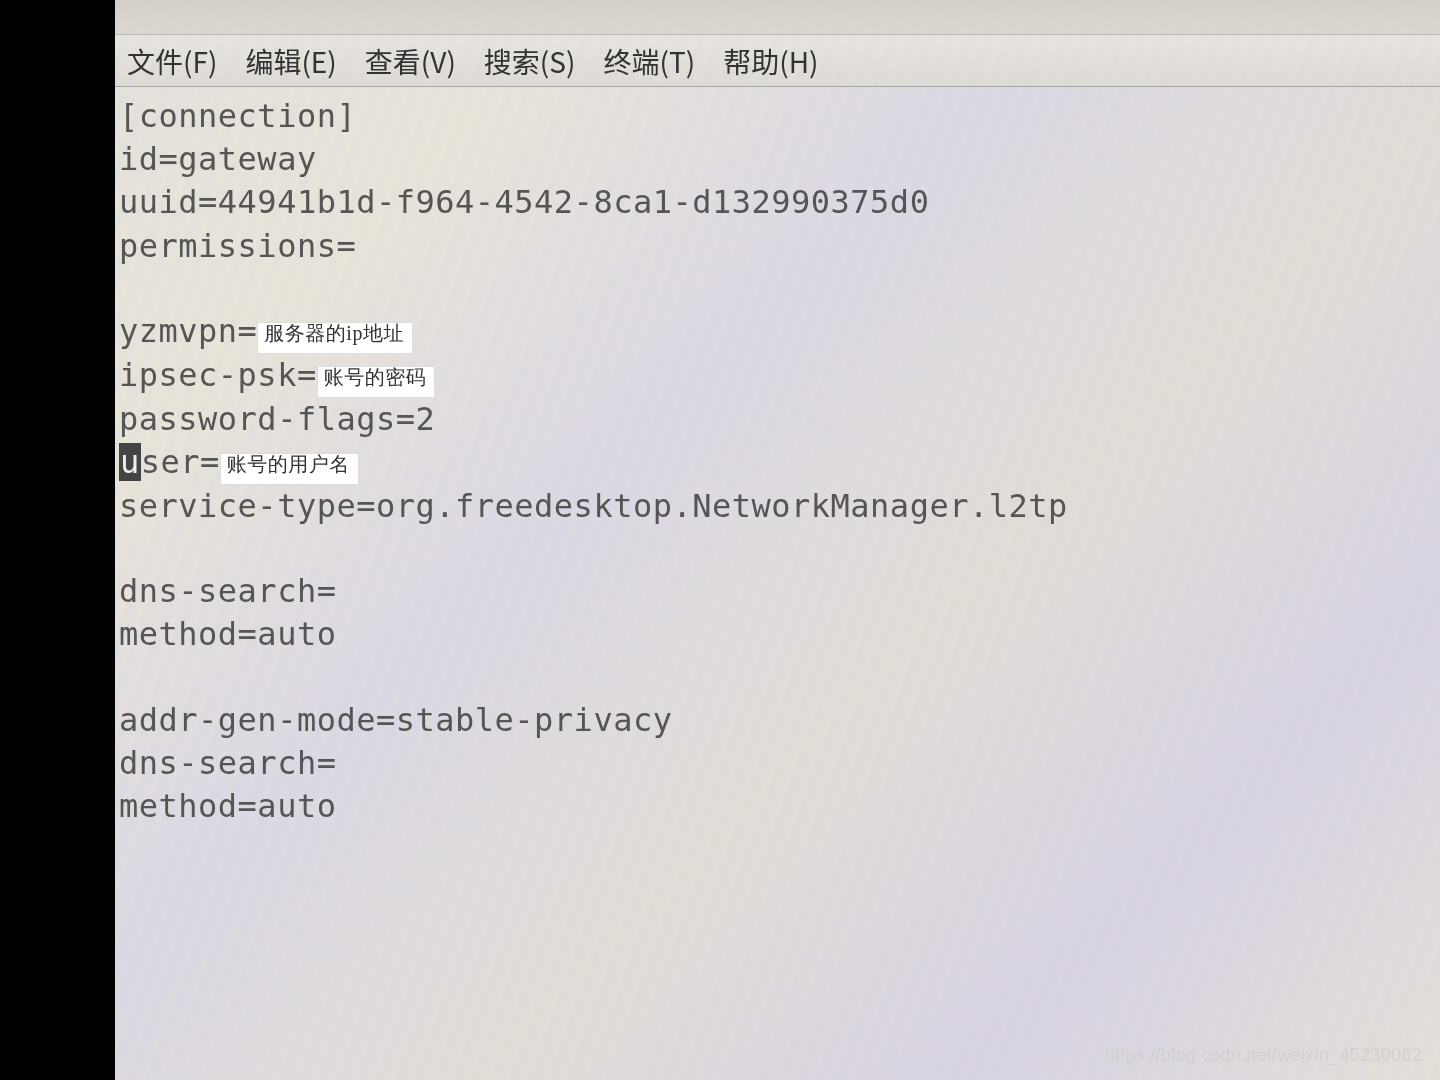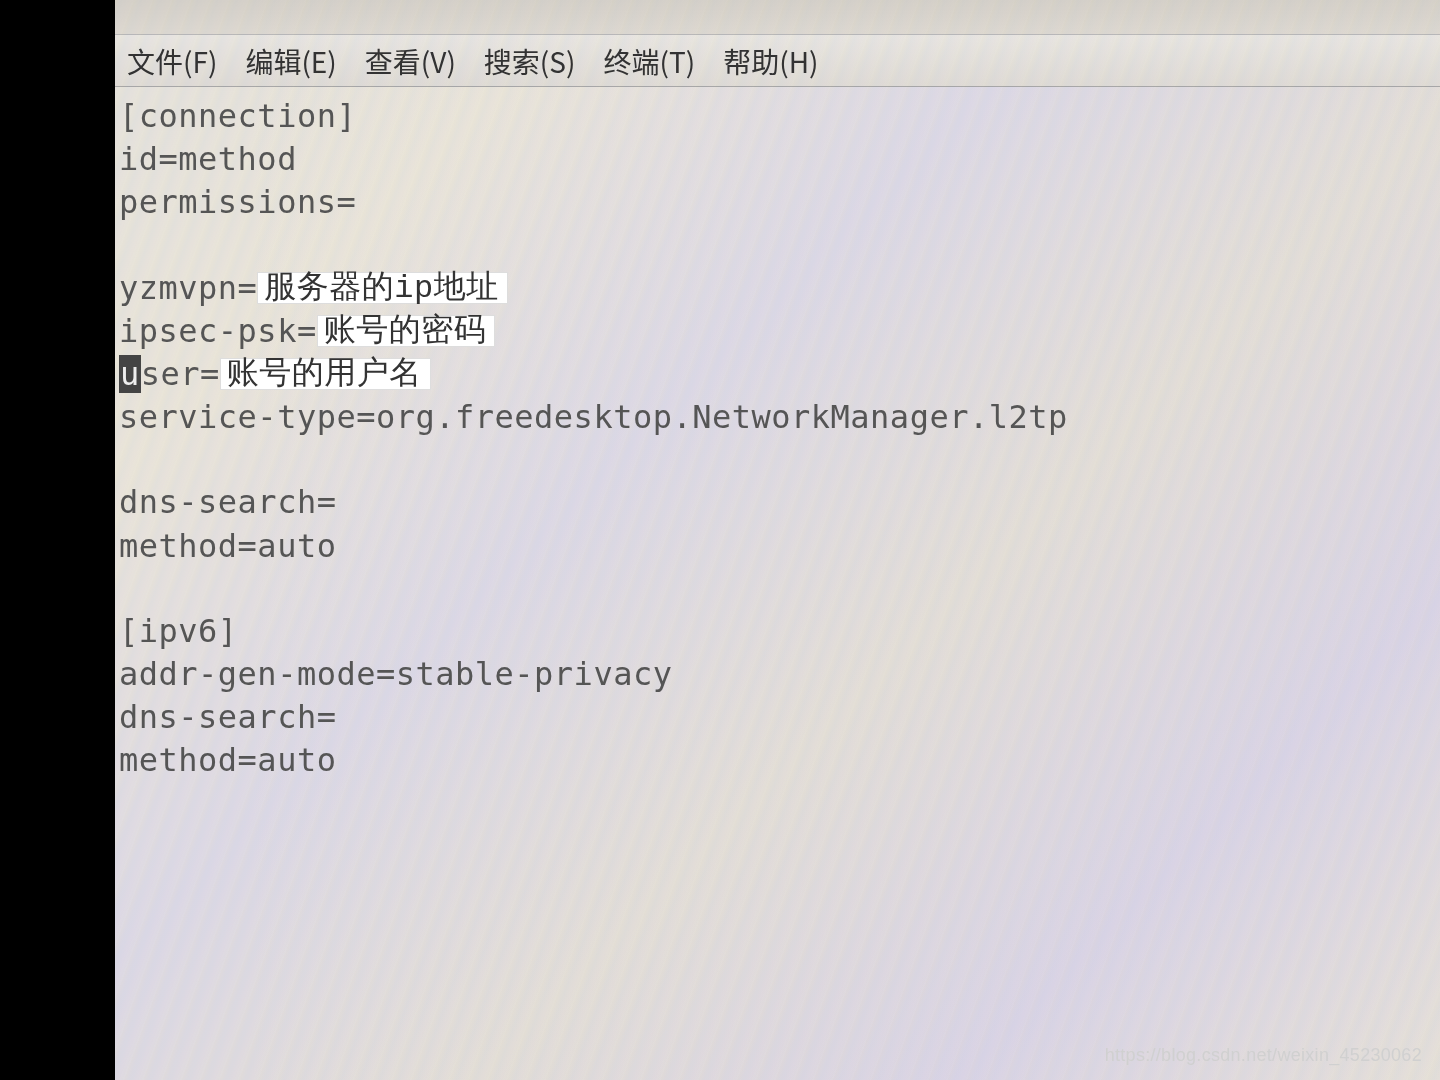--- a/index.html
+++ b/index.html
@@ -64,22 +64,22 @@
     .cursor-block {
       background: #444;
       color: #eee;
       padding: 0 1px;
     }
     .redact {
       display: inline-block;
       background: #fff;
       border: 1px solid #ddd;
       padding: 0 8px 2px 6px;
-      font-family: Liberation Mono, monospace;
-      font-size: 32px;
+      font-family: Liberation Serif, serif;
+      font-size: 20px;
       color: #333;
       vertical-align: 2px;
       line-height: 1;
       height: 32px;
     }
     .watermark {
       position: absolute;
       right: 18px;
       bottom: 14px;
       font-family: Arial, sans-serif;
@@ -111,37 +111,38 @@
     <span>文件(F)</span>
     <span>编辑(E)</span>
     <span>查看(V)</span>
     <span>搜索(S)</span>
     <span>终端(T)</span>
     <span>帮助(H)</span>
   </div>
 
   <div class="content">
     <div class="line">[connection]</div>
-    <div class="line">id=method</div>
+    <div class="line">id=gateway</div>
+    <div class="line">uuid=44941b1d-f964-4542-8ca1-d132990375d0</div>
     <div class="line">permissions=</div>
 
     <div class="blank"></div>
 
     <div class="line"><span>yzmvpn=</span><span class="redact">服务器的ip地址</span></div>
     <div class="line"><span>ipsec-psk=</span><span class="redact">账号的密码</span></div>
+    <div class="line">password-flags=2</div>
     <div class="line"><span class="cursor-block">u</span><span>ser=</span><span class="redact">账号的用户名</span></div>
     <div class="line">service-type=org.freedesktop.NetworkManager.l2tp</div>
 
     <div class="blank"></div>
 
     <div class="line">dns-search=</div>
     <div class="line">method=auto</div>
 
     <div class="blank"></div>
 
-    <div class="line">[ipv6]</div>
     <div class="line">addr-gen-mode=stable-privacy</div>
     <div class="line">dns-search=</div>
     <div class="line">method=auto</div>
   </div>
 </div>
 
 <div class="watermark">https://blog.csdn.net/weixin_45230062</div>
 
 </body></html>

